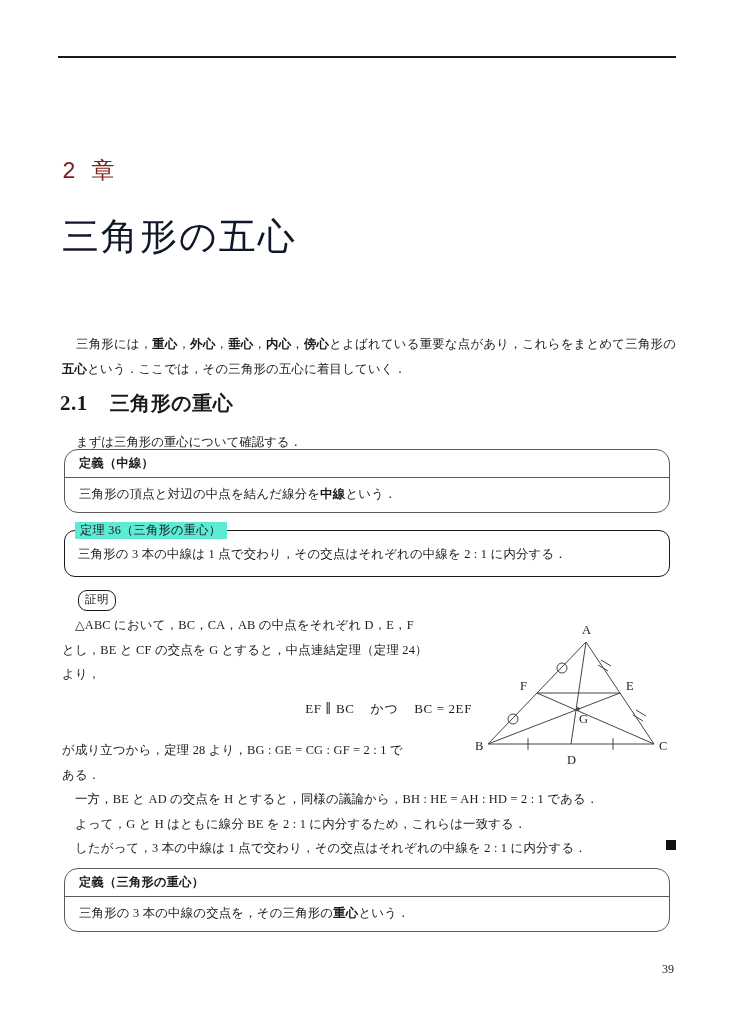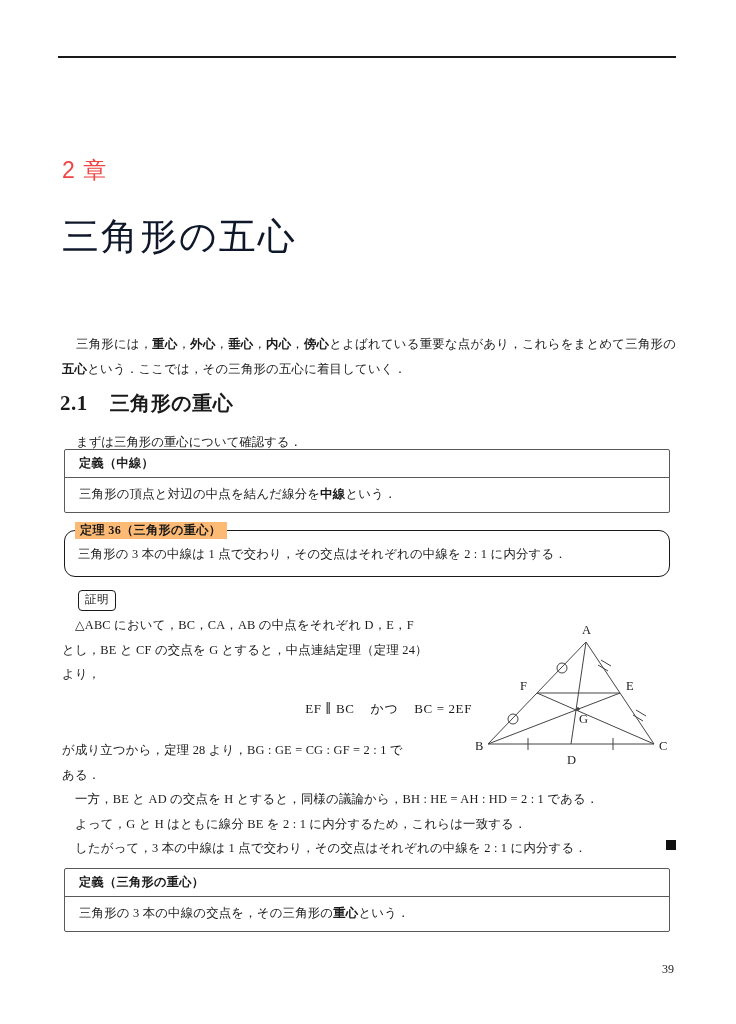--- a/index.html
+++ b/index.html
@@ -30,22 +30,22 @@
     height: 2px;
     background: #1a1a1a;
   }
   
   .chapter-num {
     position: absolute;
     left: 62px;
     top: 155px;
     font-size: 23px;
     letter-spacing: 1px;
-    font-family: Liberation Sans, sans-serif;
-    color: #ef4444;
+    font-family: Liberation Mono, monospace;
+    color: #7f1d1d;
   }
   .chapter-title {
     position: absolute;
     left: 62px;
     top: 212px;
     font-size: 37px;
     letter-spacing: 2px;
     font-family: "DejaVu Sans", "Liberation Sans", sans-serif;
     color: #0f172a;
   }
@@ -91,21 +91,21 @@
     width: 614px;
     margin-top: 8px;
   }
 
   
   .defbox {
     position: absolute;
     left: 64px;
     width: 606px;
     border: 1.4px solid #5a5a5a;
-    border-radius: 2px;
+    border-radius: 14px;
     box-sizing: border-box;
     background: #fff;
   }
   .defbox .dhead {
     font-size: 12.2px;
     font-weight: bold;
     padding: 5px 0 5px 14px;
     border-bottom: 1.4px solid #5a5a5a;
     letter-spacing: 0.3px;
   }
@@ -135,43 +135,43 @@
     height: 47px;
     border: 1.4px solid #1a1a1a;
     border-radius: 11px;
     box-sizing: border-box;
   }
   .thmbox .titlemask {
     position: absolute;
     left: 11px;
     top: 1px;
     height: 17px;
-    background: #fdba74;
+    background: #5eead4;
     padding: 0 6px 0 5px;
     font-size: 12.2px;
-    font-weight: bold;
+    font-weight: normal;
     line-height: 17px;
     white-space: nowrap;
     letter-spacing: 0.3px;
   }
   .thmbox .tbody {
     position: absolute;
     left: 14px;
     top: 25px;
     font-size: 12.4px;
     letter-spacing: 0.2px;
   }
 
   
   .proof-badge {
     position: absolute;
     left: 78px;
     top: 590px;
     border: 1.2px solid #1a1a1a;
-    border-radius: 4px;
+    border-radius: 9px;
     padding: 1px 6px 2px 6px;
     font-size: 11.6px;
     line-height: 16px;
     letter-spacing: 0.5px;
   }
   .proof-col {
     position: absolute;
     left: 62px;
     top: 613px;
     width: 410px;

